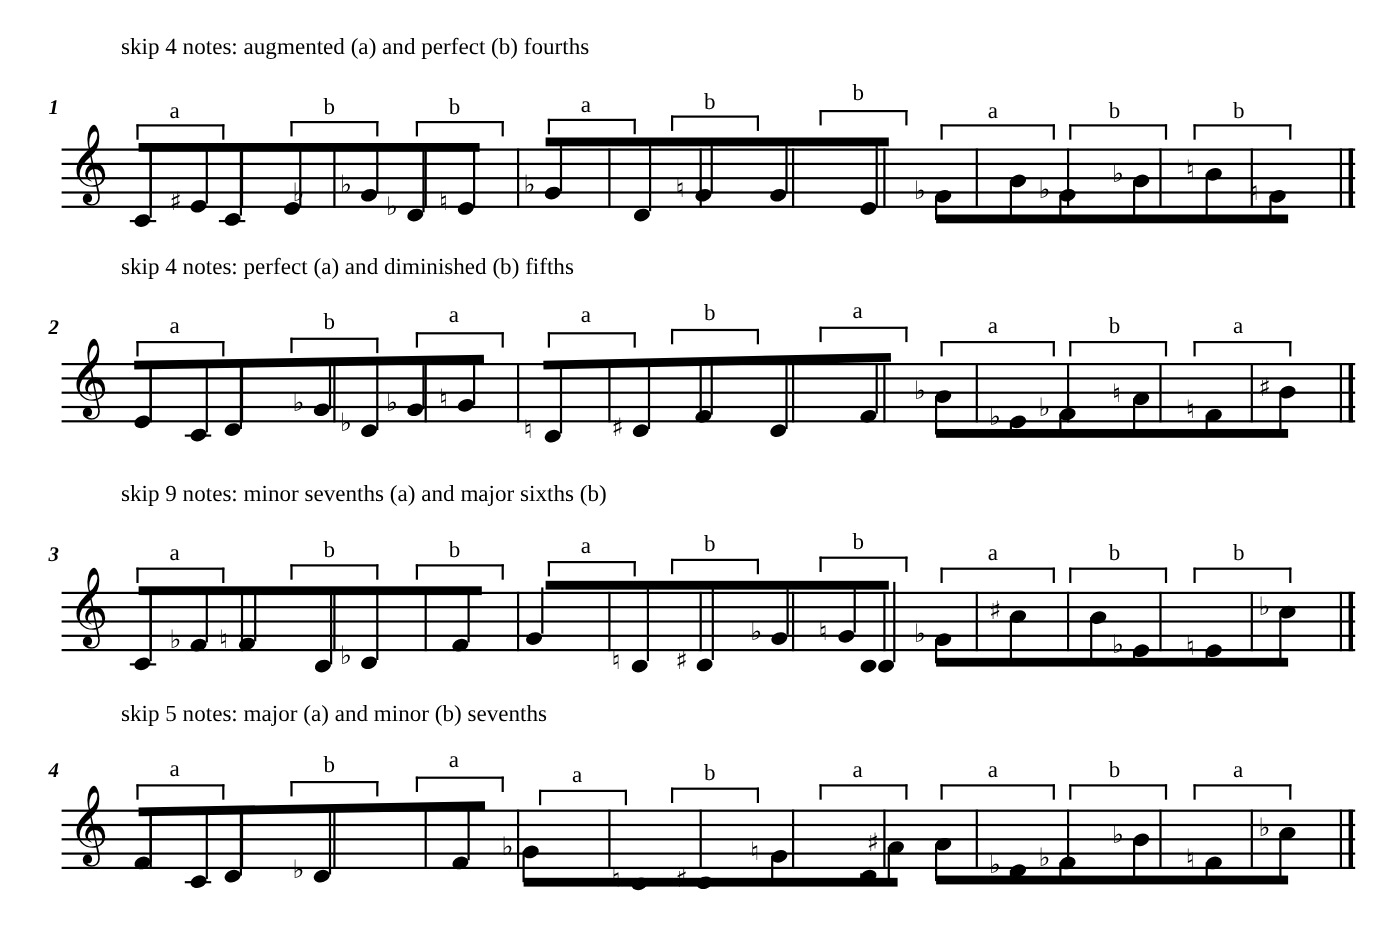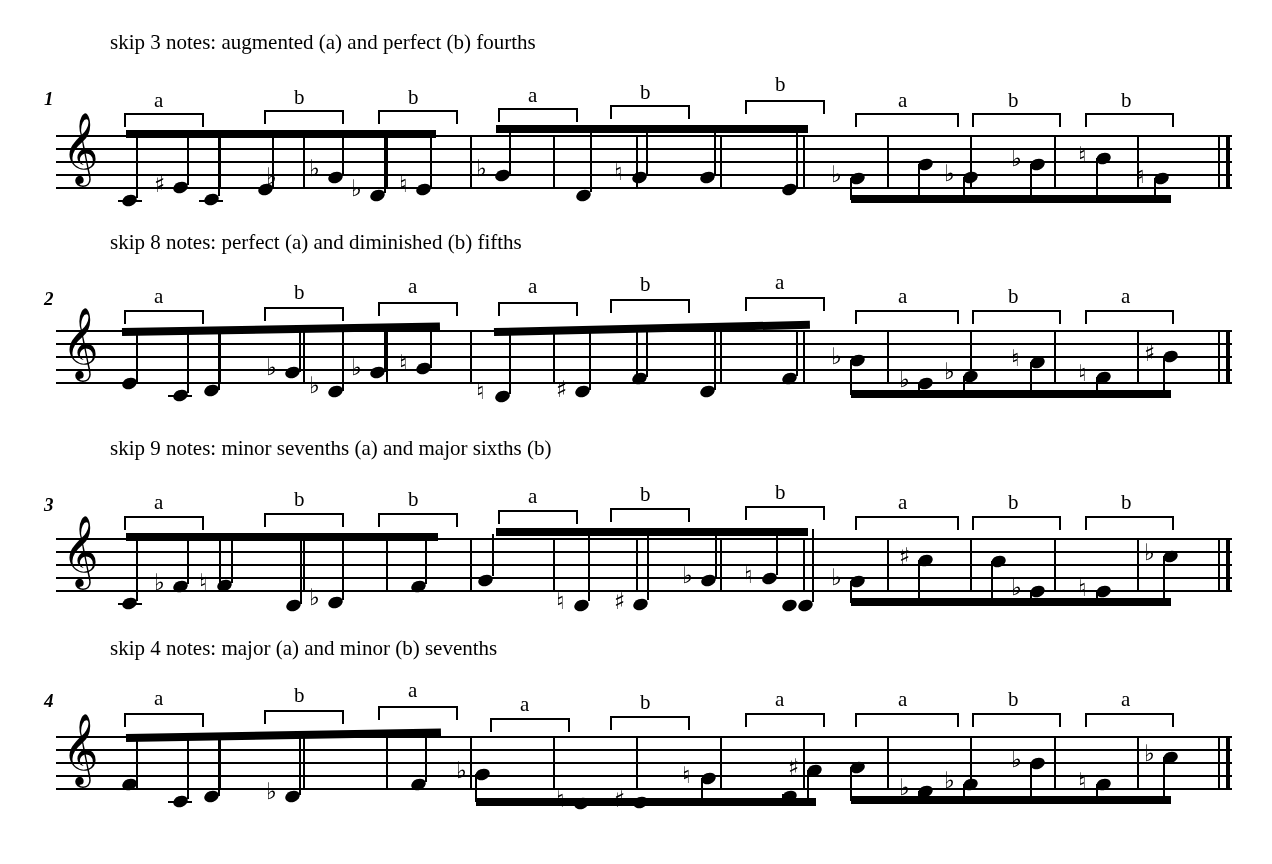--- a/index.html
+++ b/index.html
@@ -38,21 +38,21 @@
   
   .brk{position:absolute;height:12px;border:2px solid #000;border-bottom:none;}
   .brklab{position:absolute;font-family:"Liberation Serif",serif;font-size:21px;}
 </style>
 </head>
 <body>
 
 <div class="page">
 
   <div class="system" style="top:0;">
-    <div class="caption" style="left:110px; top:30px;">skip 3 notes: augmented (a) and perfect (b) fourths</div>
+    <div class="caption" style="left:110px; top:30px;">skip 4 notes: augmented (a) and perfect (b) fourths</div>
     <div class="sysnum" style="left:44px; top:88px;">1</div>
 
     <div class="staff" style="top:135px;">
       <div class="line l0"></div>
       <div class="line l1"></div>
       <div class="line l2"></div>
       <div class="line l3"></div>
       <div class="line l4"></div>
 
       <div class="clef" style="left:6px; top:-18px;">𝄞</div>
@@ -168,21 +168,21 @@
     <div class="brklab" style="left:898px; top:88px;">a</div>
 
     <div class="brk" style="left:972px; top:113px; width:85px;"></div>
     <div class="brklab" style="left:1008px; top:88px;">b</div>
 
     <div class="brk" style="left:1085px; top:113px; width:85px;"></div>
     <div class="brklab" style="left:1121px; top:88px;">b</div>
   </div>
 
   <div class="system" style="top:202px;">
-    <div class="caption" style="left:110px; top:28px;">skip 8 notes: perfect (a) and diminished (b) fifths</div>
+    <div class="caption" style="left:110px; top:28px;">skip 4 notes: perfect (a) and diminished (b) fifths</div>
     <div class="sysnum" style="left:44px; top:86px;">2</div>
 
     <div class="staff" style="top:128px;">
       <div class="line l0"></div>
       <div class="line l1"></div>
       <div class="line l2"></div>
       <div class="line l3"></div>
       <div class="line l4"></div>
 
       <div class="clef" style="left:6px; top:-18px;">𝄞</div>
@@ -427,21 +427,21 @@
     <div class="brklab" style="left:898px; top:82px;">a</div>
 
     <div class="brk" style="left:972px; top:108px; width:85px;"></div>
     <div class="brklab" style="left:1008px; top:82px;">b</div>
 
     <div class="brk" style="left:1085px; top:108px; width:85px;"></div>
     <div class="brklab" style="left:1121px; top:82px;">b</div>
   </div>
 
   <div class="system" style="top:608px;">
-    <div class="caption" style="left:110px; top:28px;">skip 4 notes: major (a) and minor (b) sevenths</div>
+    <div class="caption" style="left:110px; top:28px;">skip 5 notes: major (a) and minor (b) sevenths</div>
     <div class="sysnum" style="left:44px; top:82px;">4</div>
 
     <div class="staff" style="top:128px;">
       <div class="line l0"></div>
       <div class="line l1"></div>
       <div class="line l2"></div>
       <div class="line l3"></div>
       <div class="line l4"></div>
 
       <div class="clef" style="left:6px; top:-18px;">𝄞</div>

